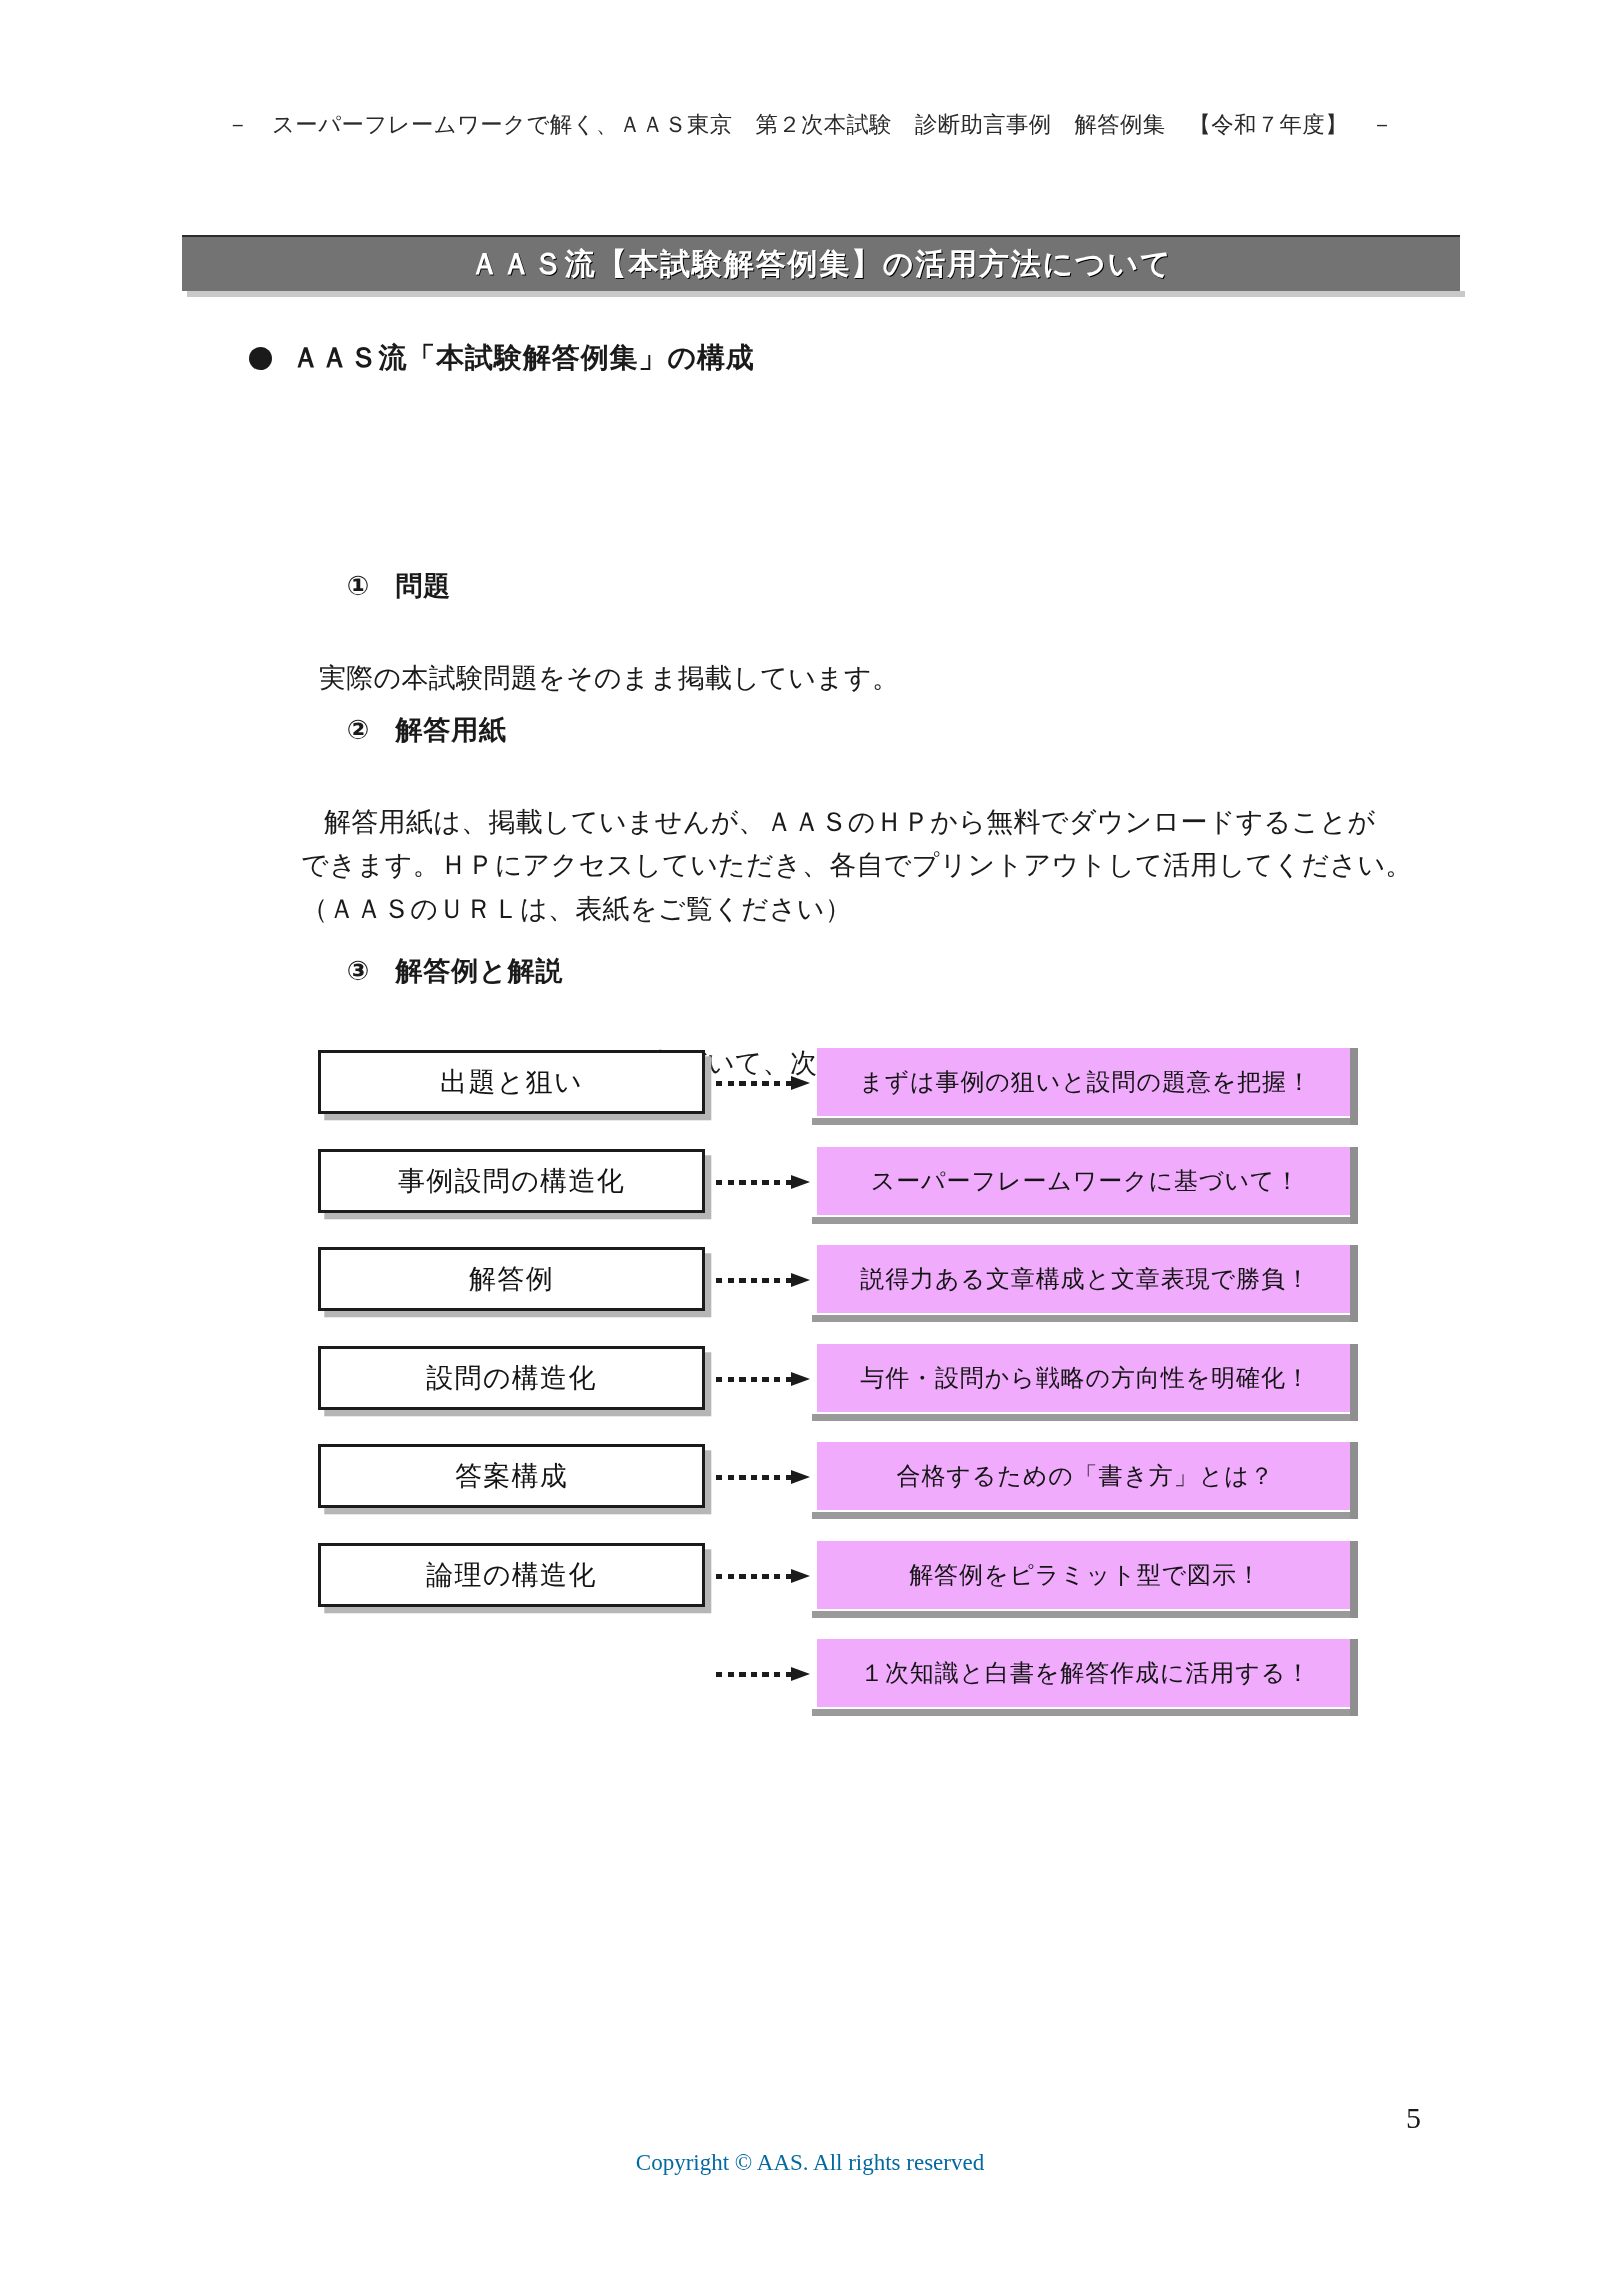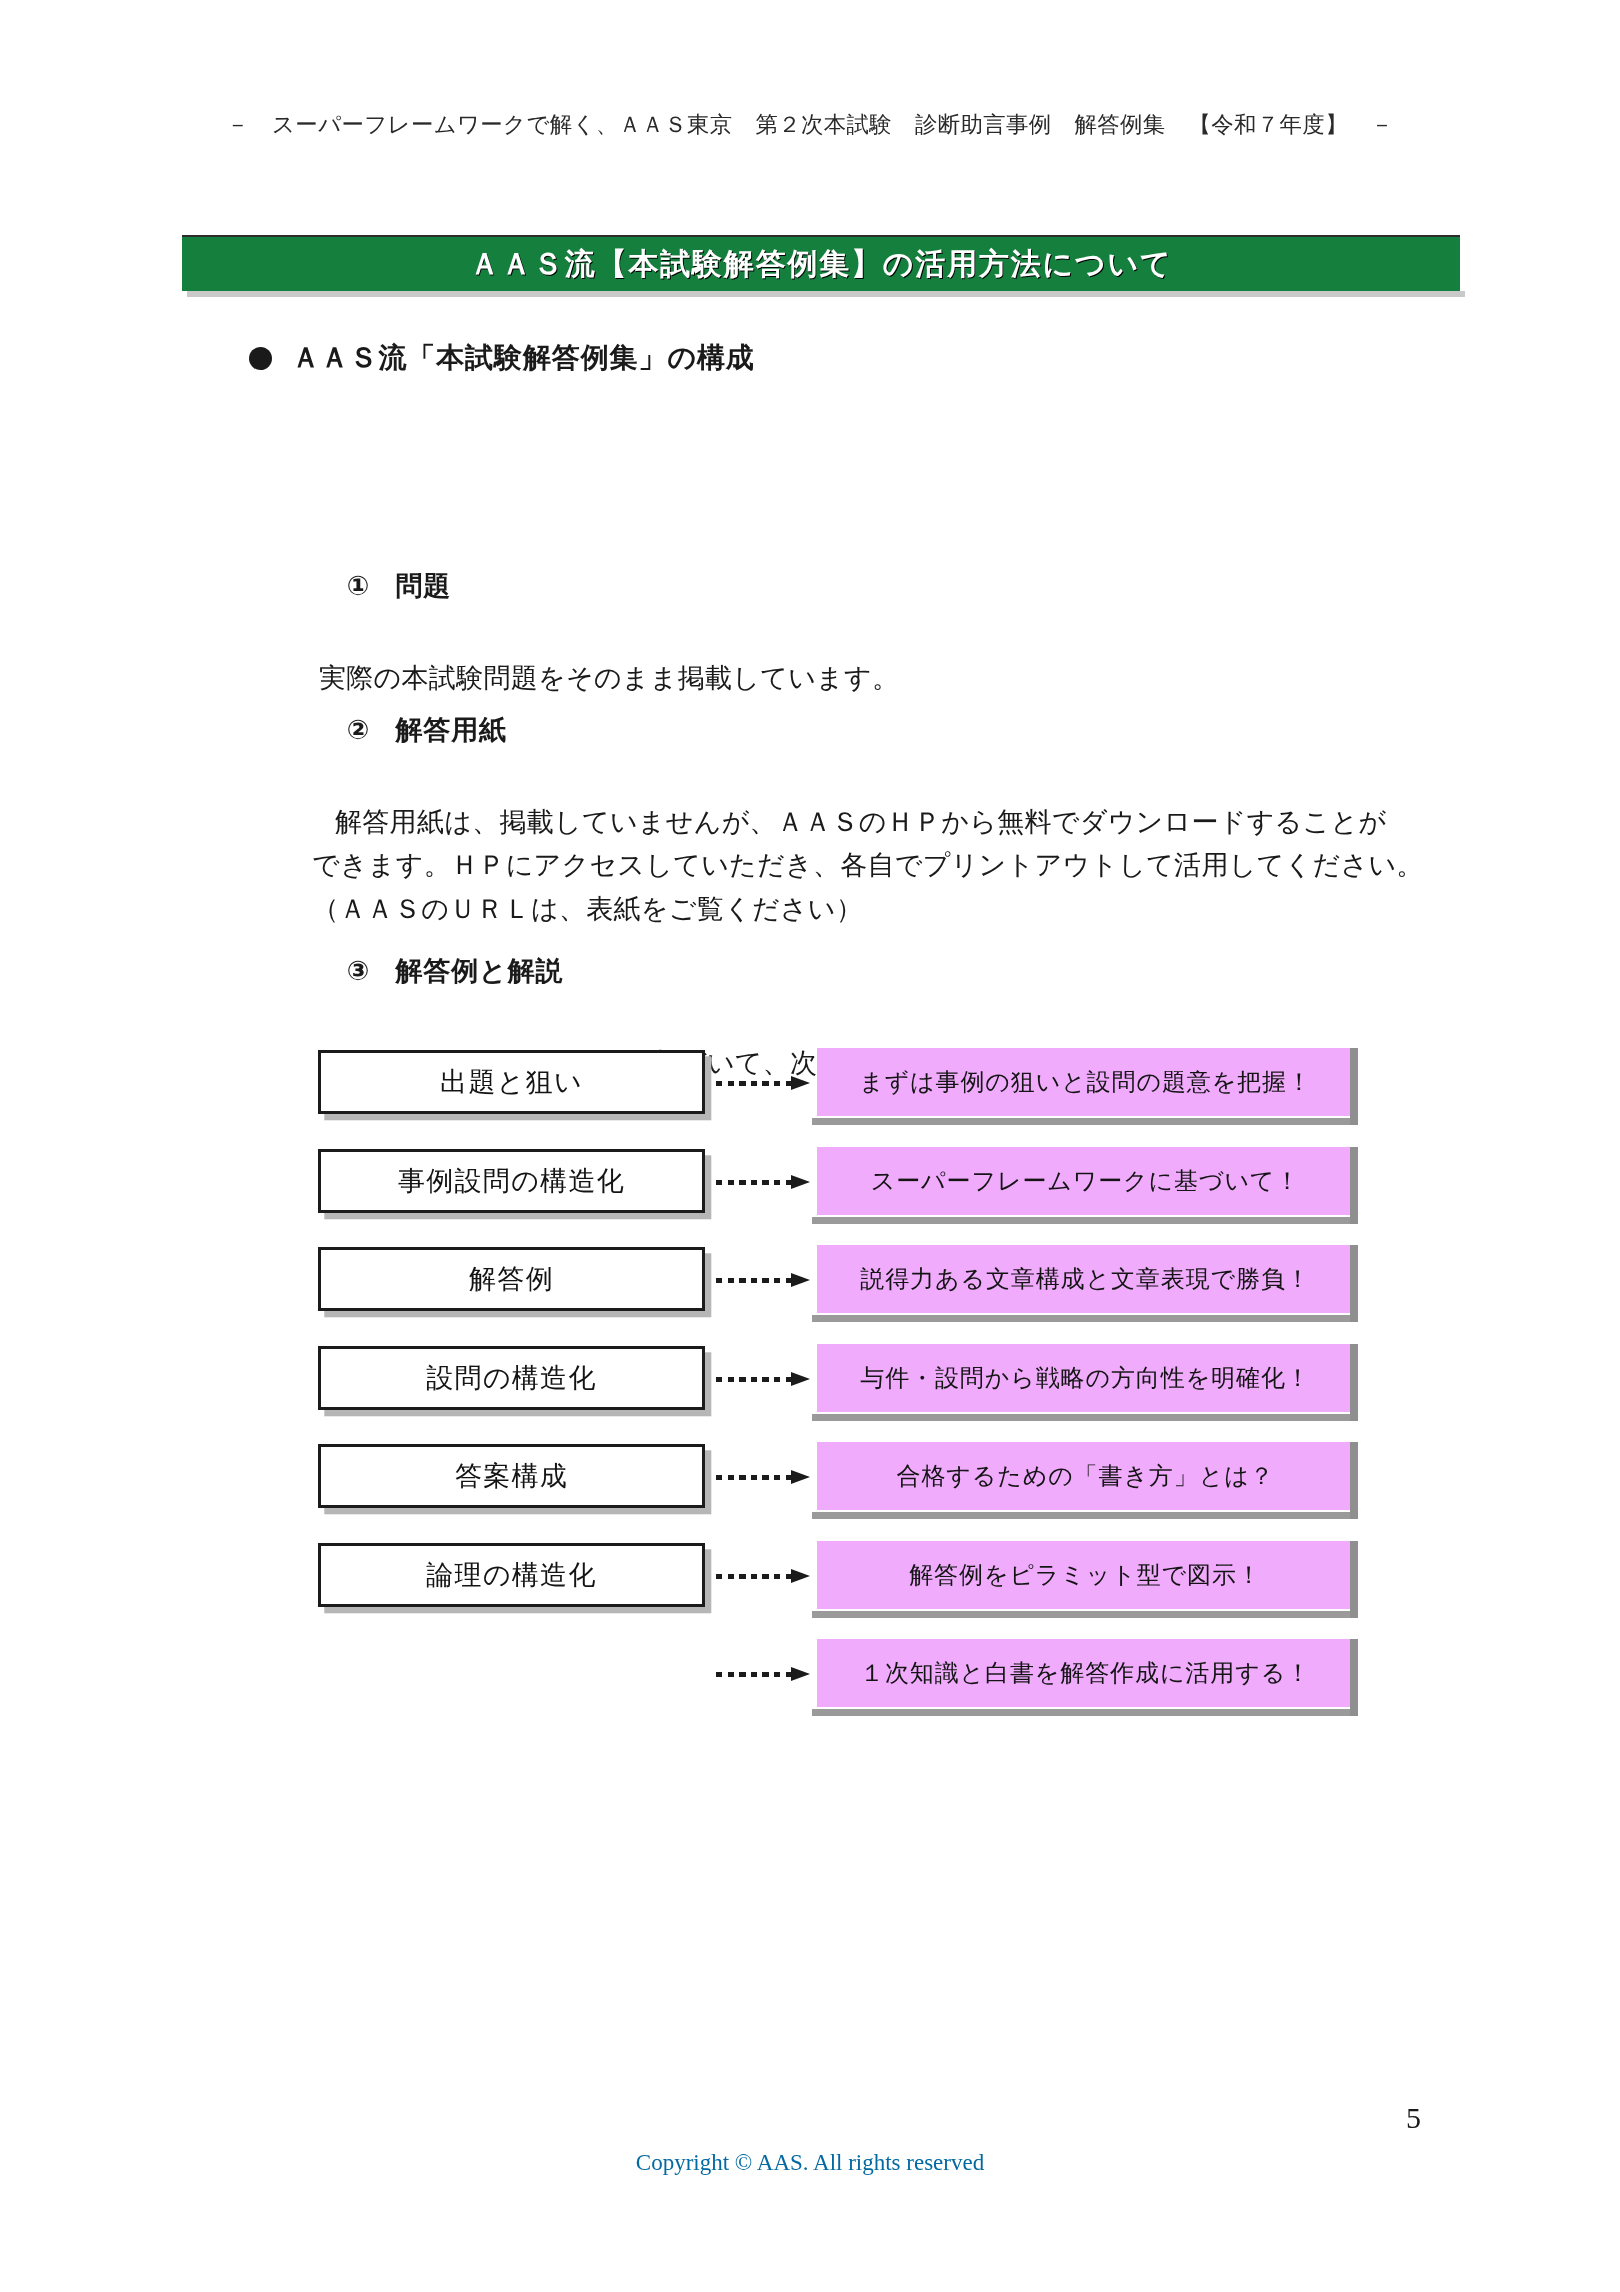--- a/index.html
+++ b/index.html
@@ -24,21 +24,21 @@
     color:#2a2a2a;
     white-space:pre;
   }
 
   
   .banner-wrap{
     position:absolute;left:182px;top:235px;width:1278px;height:56px;
   }
   .banner{
     position:absolute;left:0;top:0;width:100%;height:100%;
-    background:#15803d;
+    background:#737373;
     border-top:2.7px solid #2c2c2c;
     box-sizing:border-box;
     display:flex;align-items:center;justify-content:center;
   }
   .banner-shadow{
     position:absolute;left:5.4px;top:56px;width:1278px;height:6.3px;
     background:#c9c9c9;
   }
   .banner-text{
     color:#ffffff;font-weight:bold;font-size:30px;letter-spacing:1.8px;
@@ -62,21 +62,21 @@
   }
 
   
   .item{position:absolute;left:296px;}
   .item-title{font-size:27px;font-weight:bold;letter-spacing:0.9px;white-space:pre;}
   .item-body{font-size:27px;letter-spacing:0.3px;line-height:1.62;}
   .item-body p{margin:0;}
   .i1{top:537px;}
   .i1 .item-body{margin-top:21.5px;margin-left:23px;}
   .i2{top:681px;}
-  .i2 .item-body{margin-top:21.5px;width:1155px;margin-left:16px;}
+  .i2 .item-body{margin-top:21.5px;width:1155px;margin-left:5px;}
   .i3{top:922px;}
   .i3 .item-body{margin-top:21.5px;margin-left:23px;}
   .indent1{text-indent:23px;}
 
   
   .flow{position:absolute;left:0;top:1039px;width:1620px;height:708px;}
   .flow-row{position:absolute;left:0;width:1336px;height:90px;}
 
   .lbox{
     position:absolute;left:318px;top:10.7px;width:387px;height:64px;

